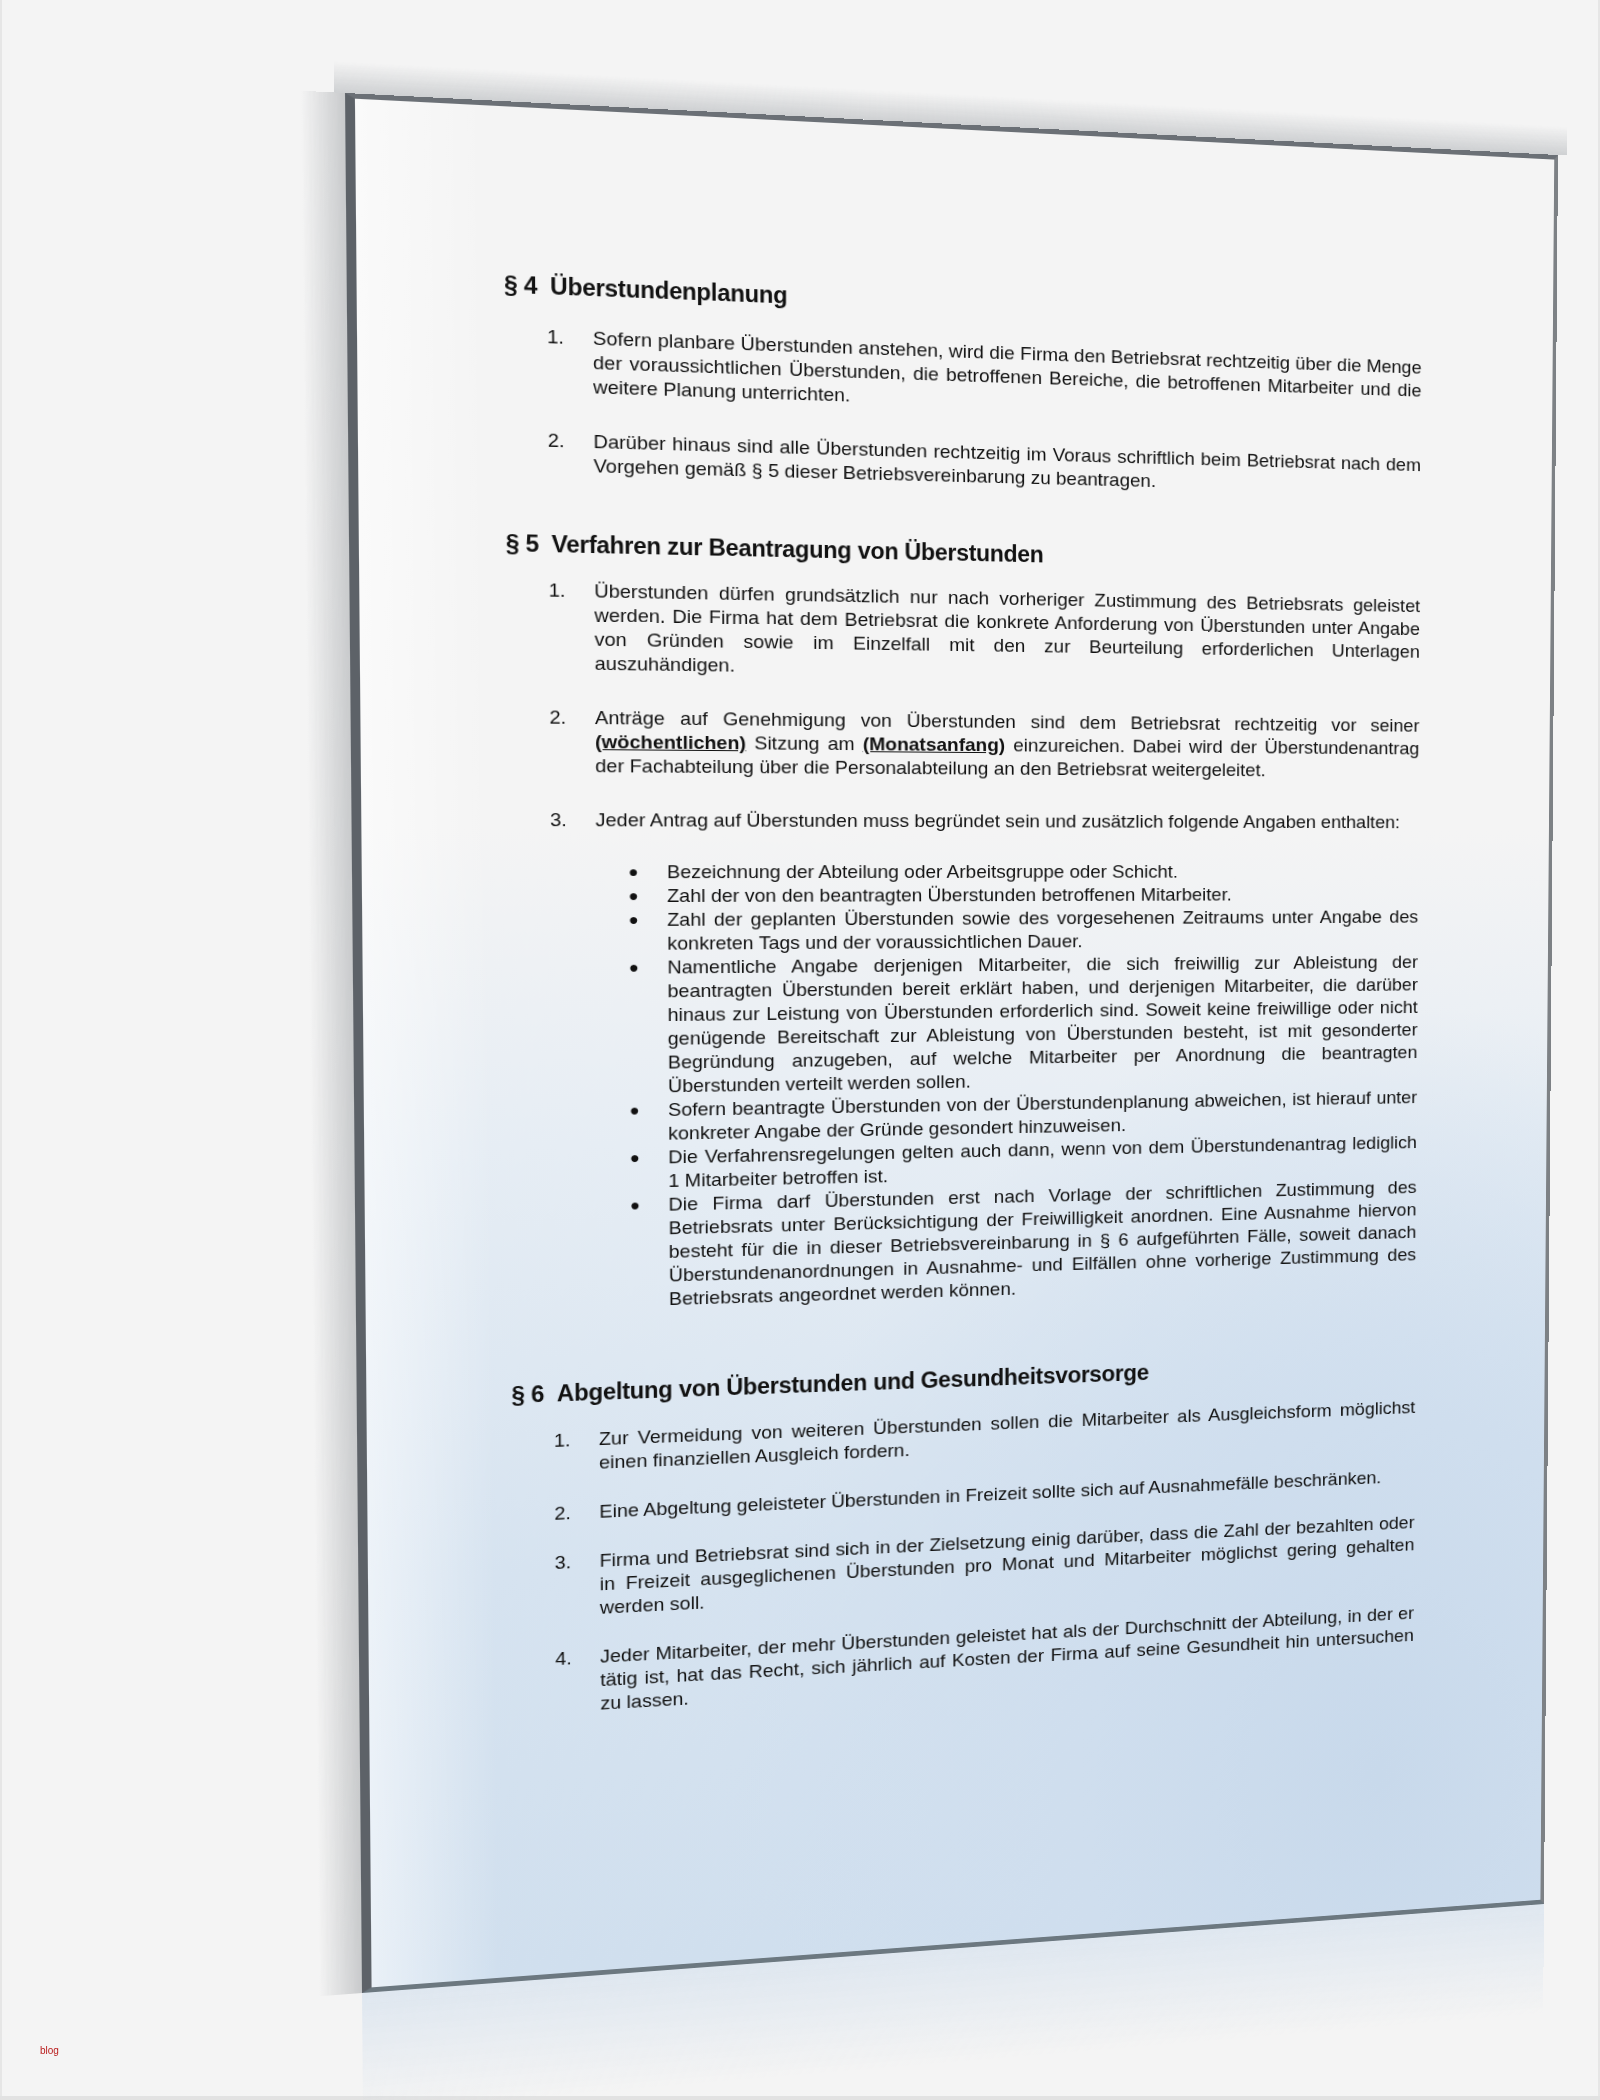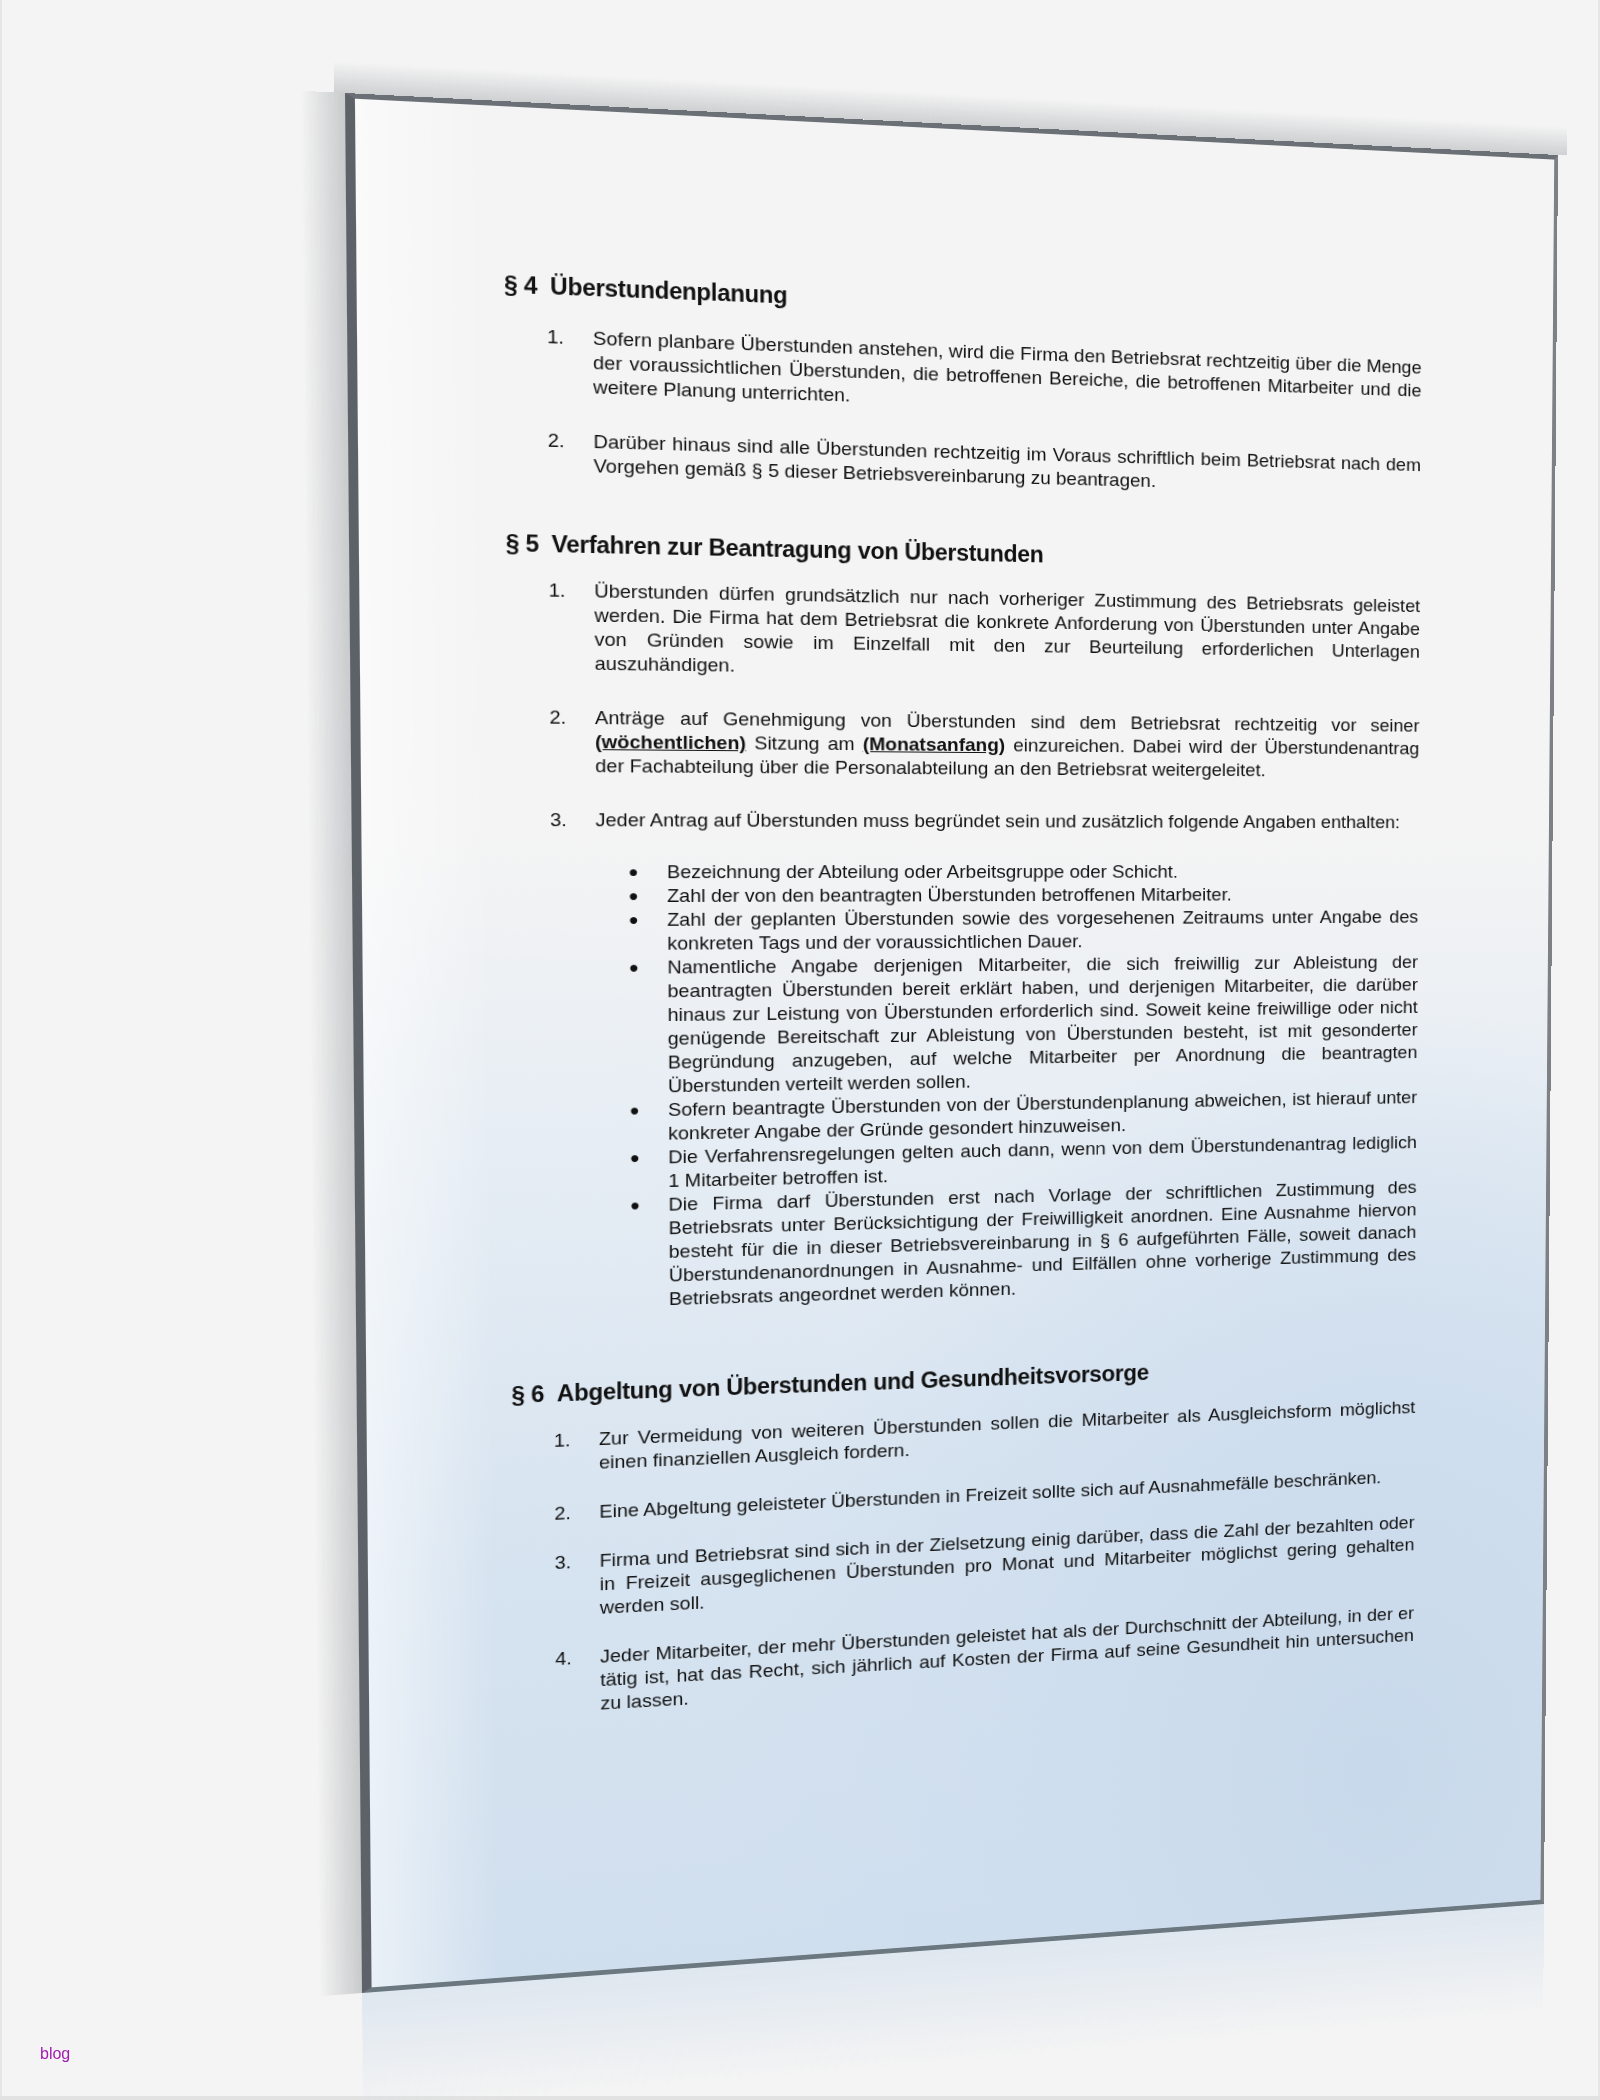--- a/index.html
+++ b/index.html
@@ -61,21 +61,21 @@
   ol.items { list-style: none; margin: 0; padding: 0; }
   .item { display: flex; font-size: 19px; line-height: 24px; }
   .item .idx { width: 43px; flex: 0 0 43px; padding-left: 40px; }
   .item .body { flex: 1; text-align: justify; }
   .u { font-weight: bold; text-decoration: underline; }
   ul.bullets { list-style: none; margin: 0; padding: 0; }
   .bullet { display: flex; font-size: 19px; line-height: 24px; }
   .bullet .dot { width: 37px; flex: 0 0 37px; padding-left: 114px; font-size: 16px; }
   .bullet .btext { flex: 1; text-align: justify; }
   .watermark {
-    position: absolute; left: 40px; top: 2045px; font-size: 16px; color: #a21caf; text-align: right;
+    position: absolute; left: 40px; top: 2045px; font-size: 10px; color: #b91c1c; text-align: right;
   }
 </style>
 </head>
 <body>
 
 <div class="frame-left"></div>
 <div class="frame-right"></div>
 <div class="frame-line"></div>
 
 <div class="stage">

